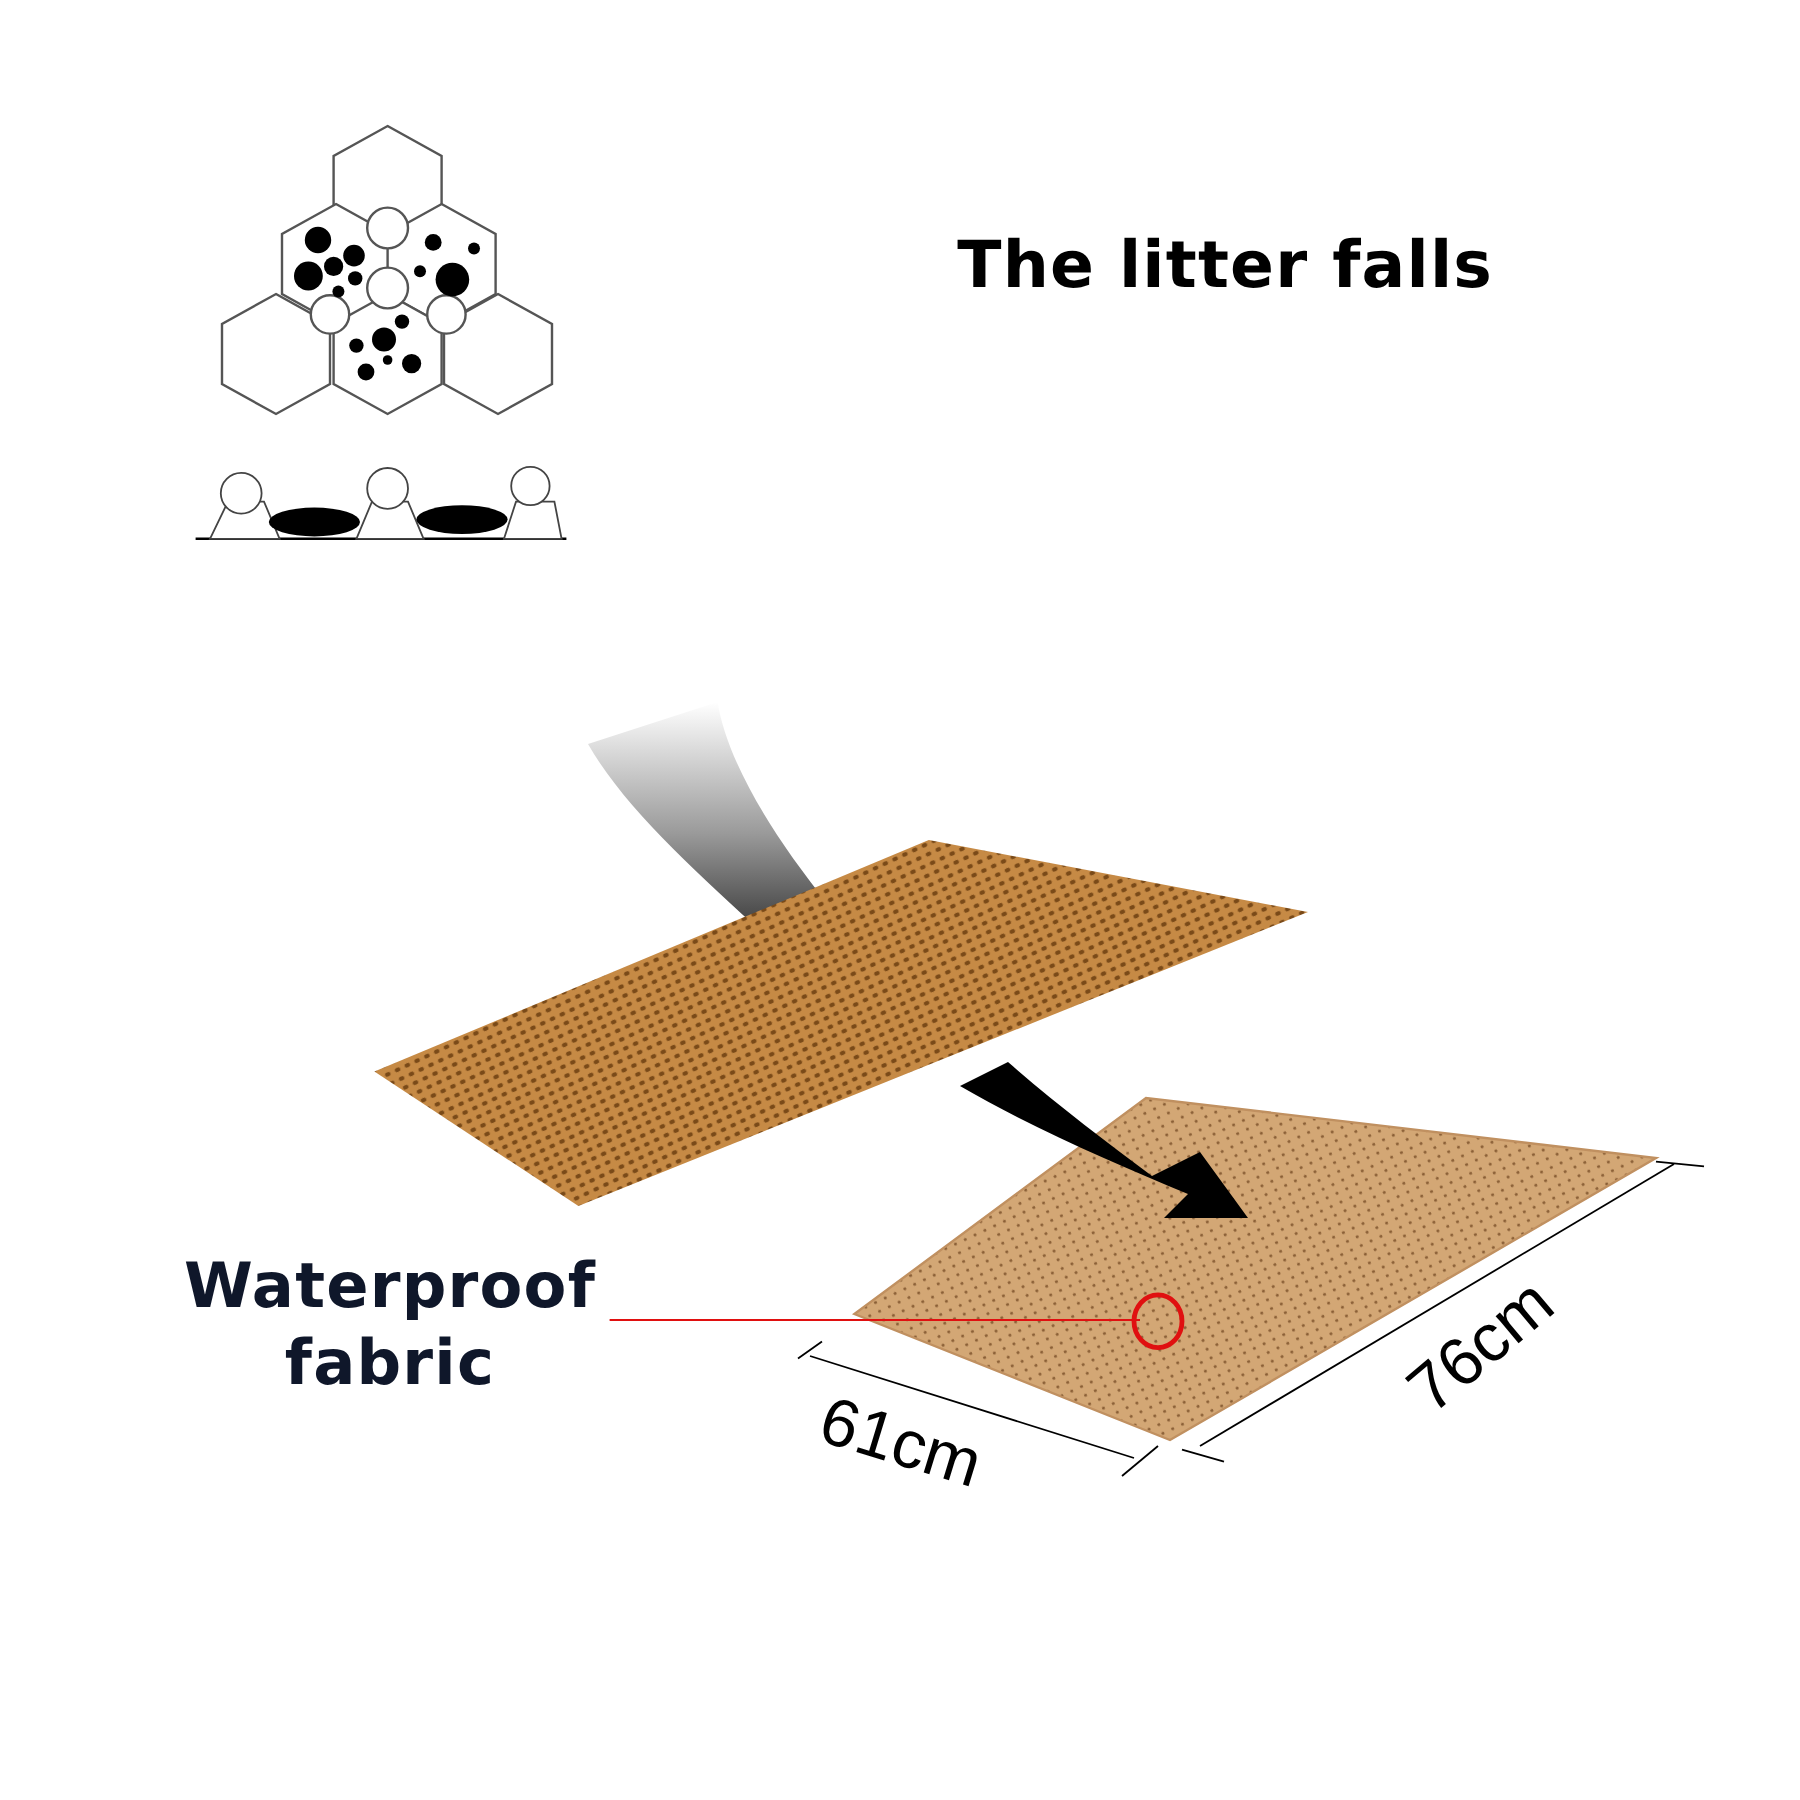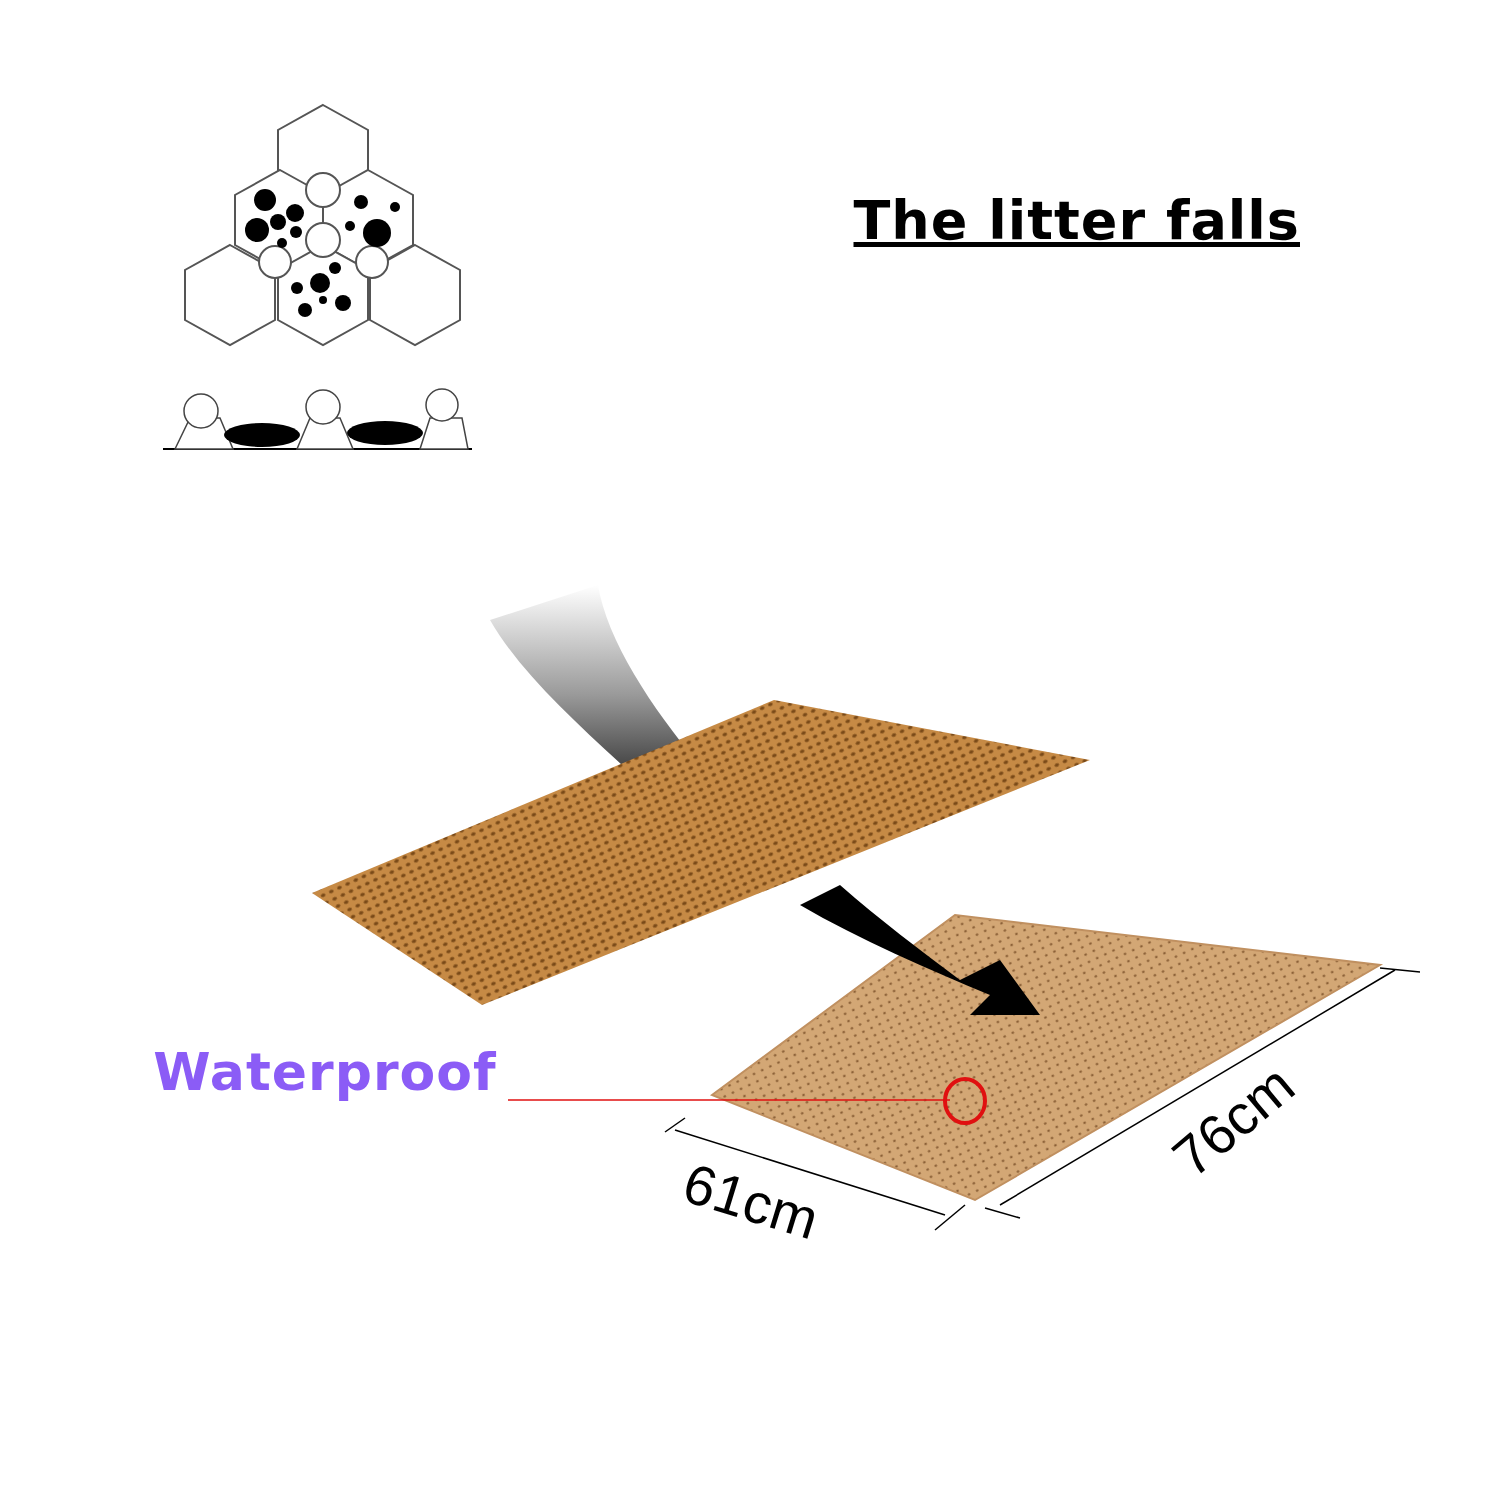--- a/index.html
+++ b/index.html
@@ -1,21 +1,21 @@
 <!DOCTYPE html>
 <html><head>
 <meta charset="utf-8">
 <style>
   html, body { margin:0; padding:0; background:#ffffff; }
   body { width:1500px; height:1500px; position:relative; overflow:hidden; font-family:"DejaVu Sans", sans-serif; }
   .abs { position:absolute; }
-  .headline { left:700px; top:185px; width:600px; font-weight:bold; font-size:54px; line-height:72px; color:#000; text-align:right; letter-spacing:1px;text-decoration:underline; }
+  .headline { left:700px; top:185px; width:600px; font-weight:bold; font-size:54px; line-height:72px; color:#000; text-align:center; letter-spacing:1px; }
   .headline span { display:block; }
   .headline .l1 { padding-left:42px; }
-  .wp { left:135px; top:1040px; width:380px; font-weight:bold; font-size:52px; line-height:64px; color:#8b5cf6; text-align:center; letter-spacing:1px; }
+  .wp { left:135px; top:1040px; width:380px; font-weight:bold; font-size:52px; line-height:64px; color:#0f172a; text-align:center; letter-spacing:1px; }
   .wp span { display:block; }
   .dim { font-family:"Liberation Sans", sans-serif; font-size:56px; color:#000; white-space:nowrap; }
   .dim61 { left:695px; top:1150px; transform:rotate(17deg); transform-origin:left top; }
   .dim76 { left:1160px; top:1140px; transform:rotate(-40deg); transform-origin:left top; }
   svg { position:absolute; left:0; top:0; }
 </style>
 </head>
 <body>
 
 <svg width="1500" height="1500" viewBox="0 0 1500 1500">
@@ -102,16 +102,17 @@
     <line x1="985" y1="1208" x2="1020" y2="1218"></line>
   </g>
 </svg>
 
 <div class="abs headline">
   <span class="l1">The litter falls</span>
 </div>
 
 <div class="abs wp">
   <span>Waterproof</span>
+  <span>fabric</span>
 </div>
 
 <div class="abs dim dim61">61cm</div>
 <div class="abs dim dim76">76cm</div>
 
 </body></html>

